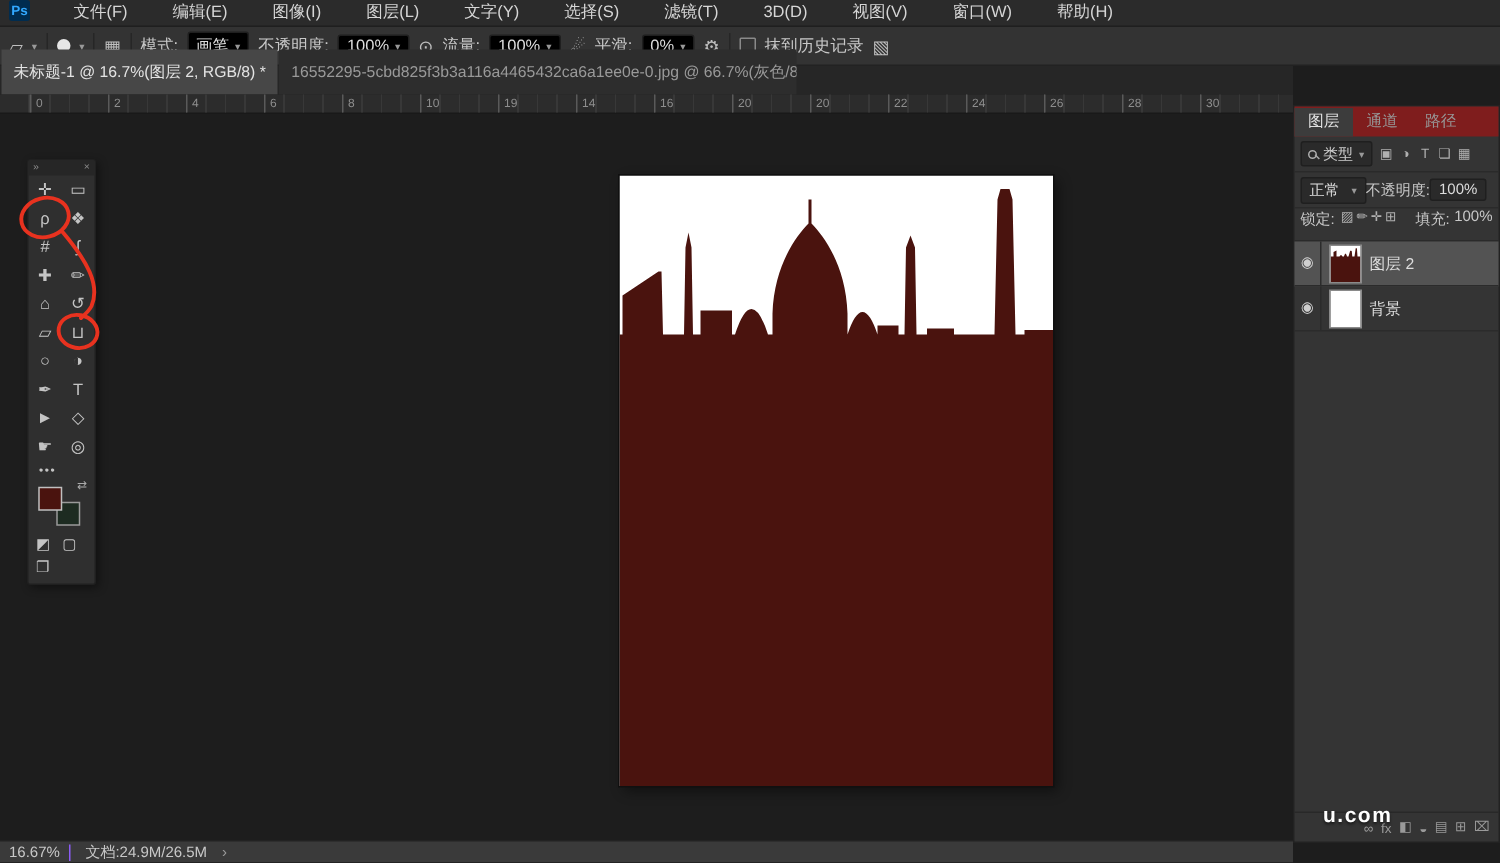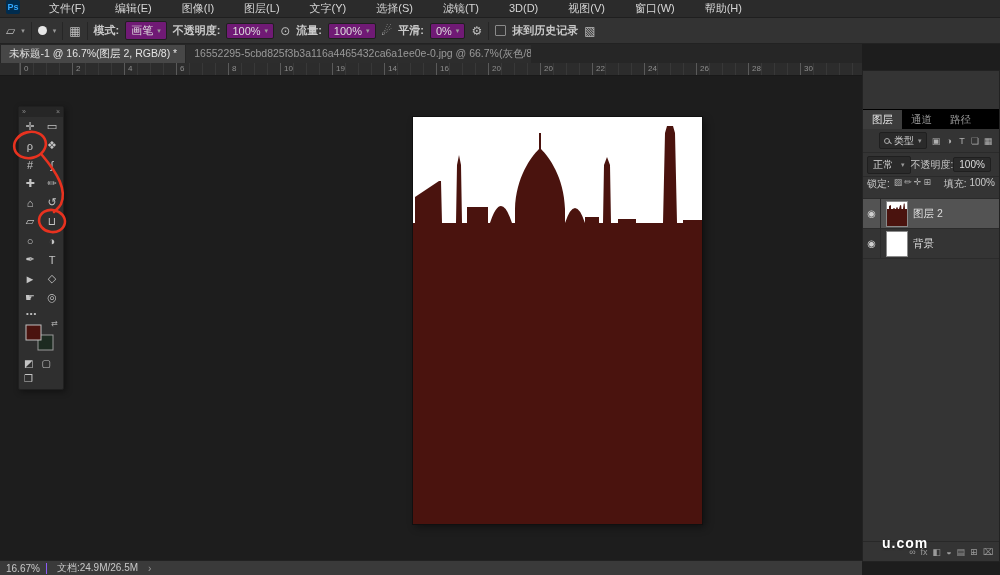--- a/index.html
+++ b/index.html
@@ -11,30 +11,30 @@
   .menu-bar { height:18px; background:#2b2b2b; border-bottom:1px solid #1f1f1f; display:flex; align-items:flex-start; padding:0 4px; }
   .ps-logo { width:14px; height:14px; border-radius:2px; background:#002c4f; color:#31a8ff; font-size:9px; font-weight:bold; display:flex; align-items:center; justify-content:center; margin:0 6px 0 2px; }
   .menu-item { font-size:11px; color:#d6d6d6; padding:0 7px; line-height:17px; white-space:nowrap;margin-left:16px; }
 
   
   .options-bar { height:26px; background:#333; border-bottom:1px solid #222; display:flex; align-items:center; padding:0 6px; gap:6px; font-size:11px; color:#cfcfcf; white-space:nowrap; }
   .opt-sep { width:1px; height:18px; background:#262626; flex:none; }
   .opt-icon { color:#bfbfbf; font-size:12px; line-height:1; }
   .brush-dot { width:9px; height:9px; border-radius:50%; background:#e6e6e6; display:inline-block; }
   .caret { font-size:7px; color:#999; }
-  .opt-box { display:inline-flex; align-items:center; background:#701a75; border:1px solid #1f1f1f; border-radius:2px; padding:1px 5px; gap:4px; font-size:11px; color:#ddd; }
+  .opt-box { display:inline-flex; align-items:center; background:#000000; border:1px solid #1f1f1f; border-radius:2px; padding:1px 5px; gap:4px; font-size:11px; color:#ddd; }
   .checkbox { width:11px; height:11px; border:1px solid #8a8a8a; border-radius:1px; display:inline-block; background:transparent; }
-  .opt-label { color:#c8c8c8;font-weight:bold; }
+  .opt-label { color:#c8c8c8; }
 
   
   .main { display:flex; height:531px; }
   .left-col { width:862px; display:flex; flex-direction:column; position:relative; }
 
   .tab-bar { height:19px; background:#262626; display:flex; align-items:flex-end; gap:1px; padding-left:1px; }
-  .doc-tab { height:18px; display:flex; align-items:center; padding:0 8px; font-size:10.5px; background:#2d2d2d; color:#999; max-width:345px; white-space:nowrap; overflow:hidden; }
+  .doc-tab { height:30px; display:flex; align-items:center; padding:0 8px; font-size:10.5px; background:#2d2d2d; color:#999; max-width:345px; white-space:nowrap; overflow:hidden; }
   .doc-tab.active { background:#474747; color:#e3e3e3; }
 
   .ruler-row { height:13px; display:flex; background:#2c2c2c; border-bottom:1px solid #191919; }
   .ruler-corner { width:20px; border-right:1px solid #454545; }
   .h-ruler { flex:1; display:flex; background:repeating-linear-gradient(90deg,#383838 0 1px,transparent 1px 13px); }
   .ruler-num { flex:none; width:52px; font-size:8px; color:#8e8e8e; padding-left:3px; border-left:1px solid #5a5a5a; line-height:12px; }
 
   .canvas-area { flex:1; position:relative; background:#1d1d1d; overflow:hidden; }
 
   .document { position:absolute; left:413px; top:41px; width:289px; height:407px; box-shadow:0 0 0 1px #101010, 3px 3px 8px rgba(0,0,0,.45); }
@@ -50,25 +50,25 @@
   .swap-icon { position:absolute; right:-1px; top:-4px; font-size:8px; color:#aaa; }
   .toolbar-extra { display:flex; flex-wrap:wrap; padding-left:5px; gap:4px 8px; margin-top:5px; width:100%; }
   .tool-x { color:#c4c4c4; font-size:10px; }
 
   .annotation { position:absolute; left:8px; top:22px; width:78px; height:175px; pointer-events:none; z-index:5; }
 
   
   .right-col { width:138px; background:#1d1d1d; position:relative; display:flex; flex-direction:column; }
   .panel-spacer { height:26px; }
   .panel { background:#343434; border:1px solid #222; display:flex; flex-direction:column; height:492px; }
-  .panel-tabs { display:flex; background:#000000; height:20px; align-items:flex-end;margin-top:38px; }
+  .panel-tabs { display:flex; background:#7f1d1d; height:20px; align-items:flex-end; }
   .panel-tab { padding:0 9px; font-size:10.5px; height:19px; line-height:19px; color:#969696; white-space:nowrap; }
   .panel-tab.active { background:#3c3c3c; color:#e0e0e0; }
 
-  .filter-row { height:24px; display:flex; align-items:center; padding:0 16px; gap:3px; border-bottom:1px solid #2a2a2a; overflow:hidden; }
+  .filter-row { height:24px; display:flex; align-items:center; padding:0 4px; gap:3px; border-bottom:1px solid #2a2a2a; overflow:hidden; }
   .search-box { display:flex; align-items:center; gap:4px; background:#2a2a2a; border:1px solid #1f1f1f; border-radius:2px; height:17px; padding:0 4px; font-size:10px; color:#ccc; white-space:nowrap; }
   .mag-icon { width:6px; height:6px; border:1.4px solid #aaa; border-radius:50%; position:relative; flex:none; }
   .mag-icon::after { content:""; position:absolute; width:4px; height:1.4px; background:#aaa; transform:rotate(45deg); right:-3px; bottom:-1px; }
   .filter-icons { display:flex; gap:2px; margin-left:1px; }
   .filter-ic { font-size:9px; color:#b0b0b0; width:11px; text-align:center; }
 
   .blend-row { height:24px; display:flex; align-items:center; gap:0; padding:0 4px; border-bottom:1px solid #2a2a2a; white-space:nowrap; overflow:hidden; font-size:10px; color:#c8c8c8; }
   .blend-box { display:flex; align-items:center; gap:8px; background:#2a2a2a; border:1px solid #1f1f1f; border-radius:2px; padding:1px 5px; font-size:10px; color:#ddd; }
 
   .lock-row { height:22px; display:flex; gap:3px; padding:0 4px; border-bottom:1px solid #2a2a2a; font-size:10px; color:#c8c8c8; white-space:nowrap; overflow:hidden; }

